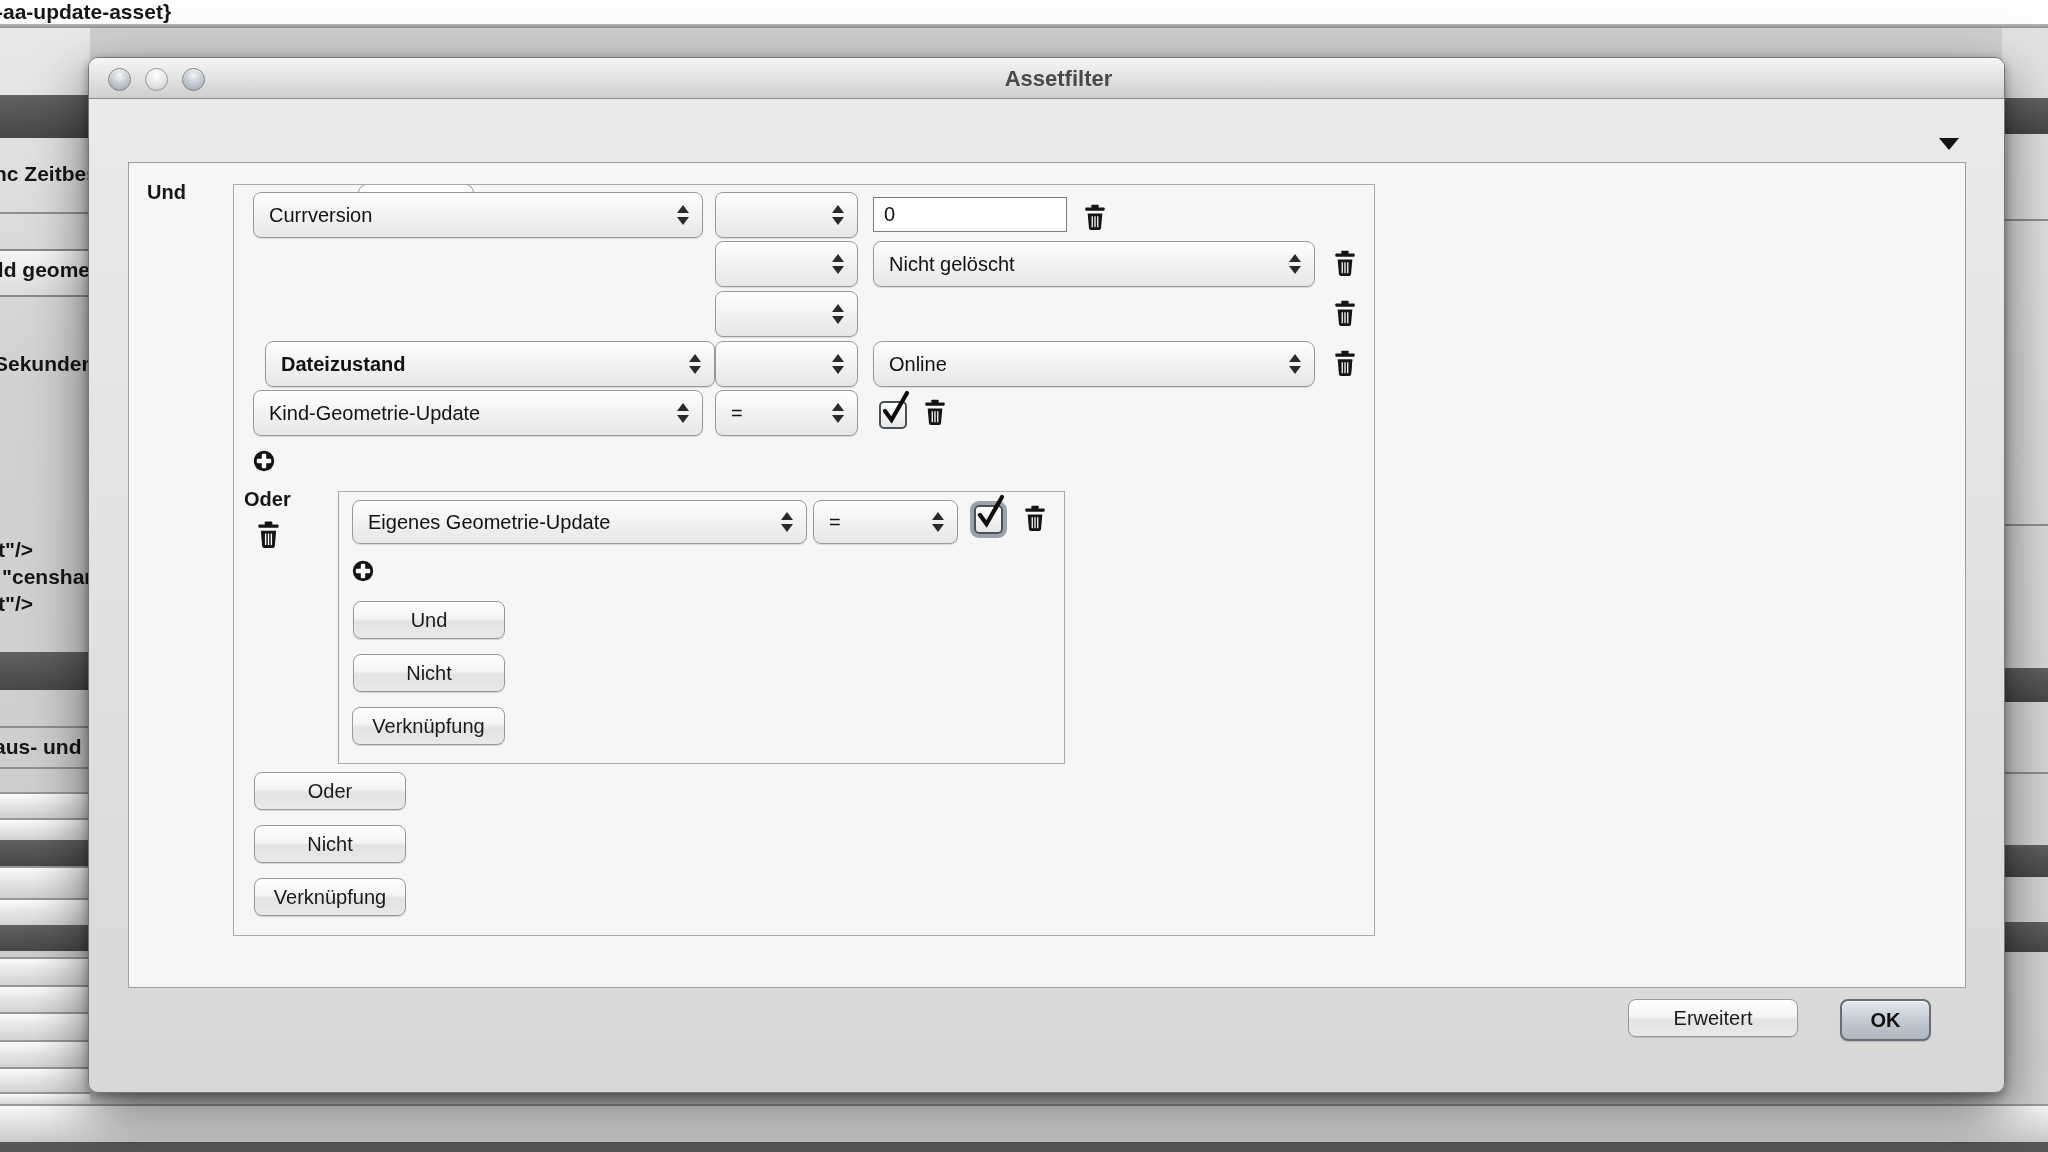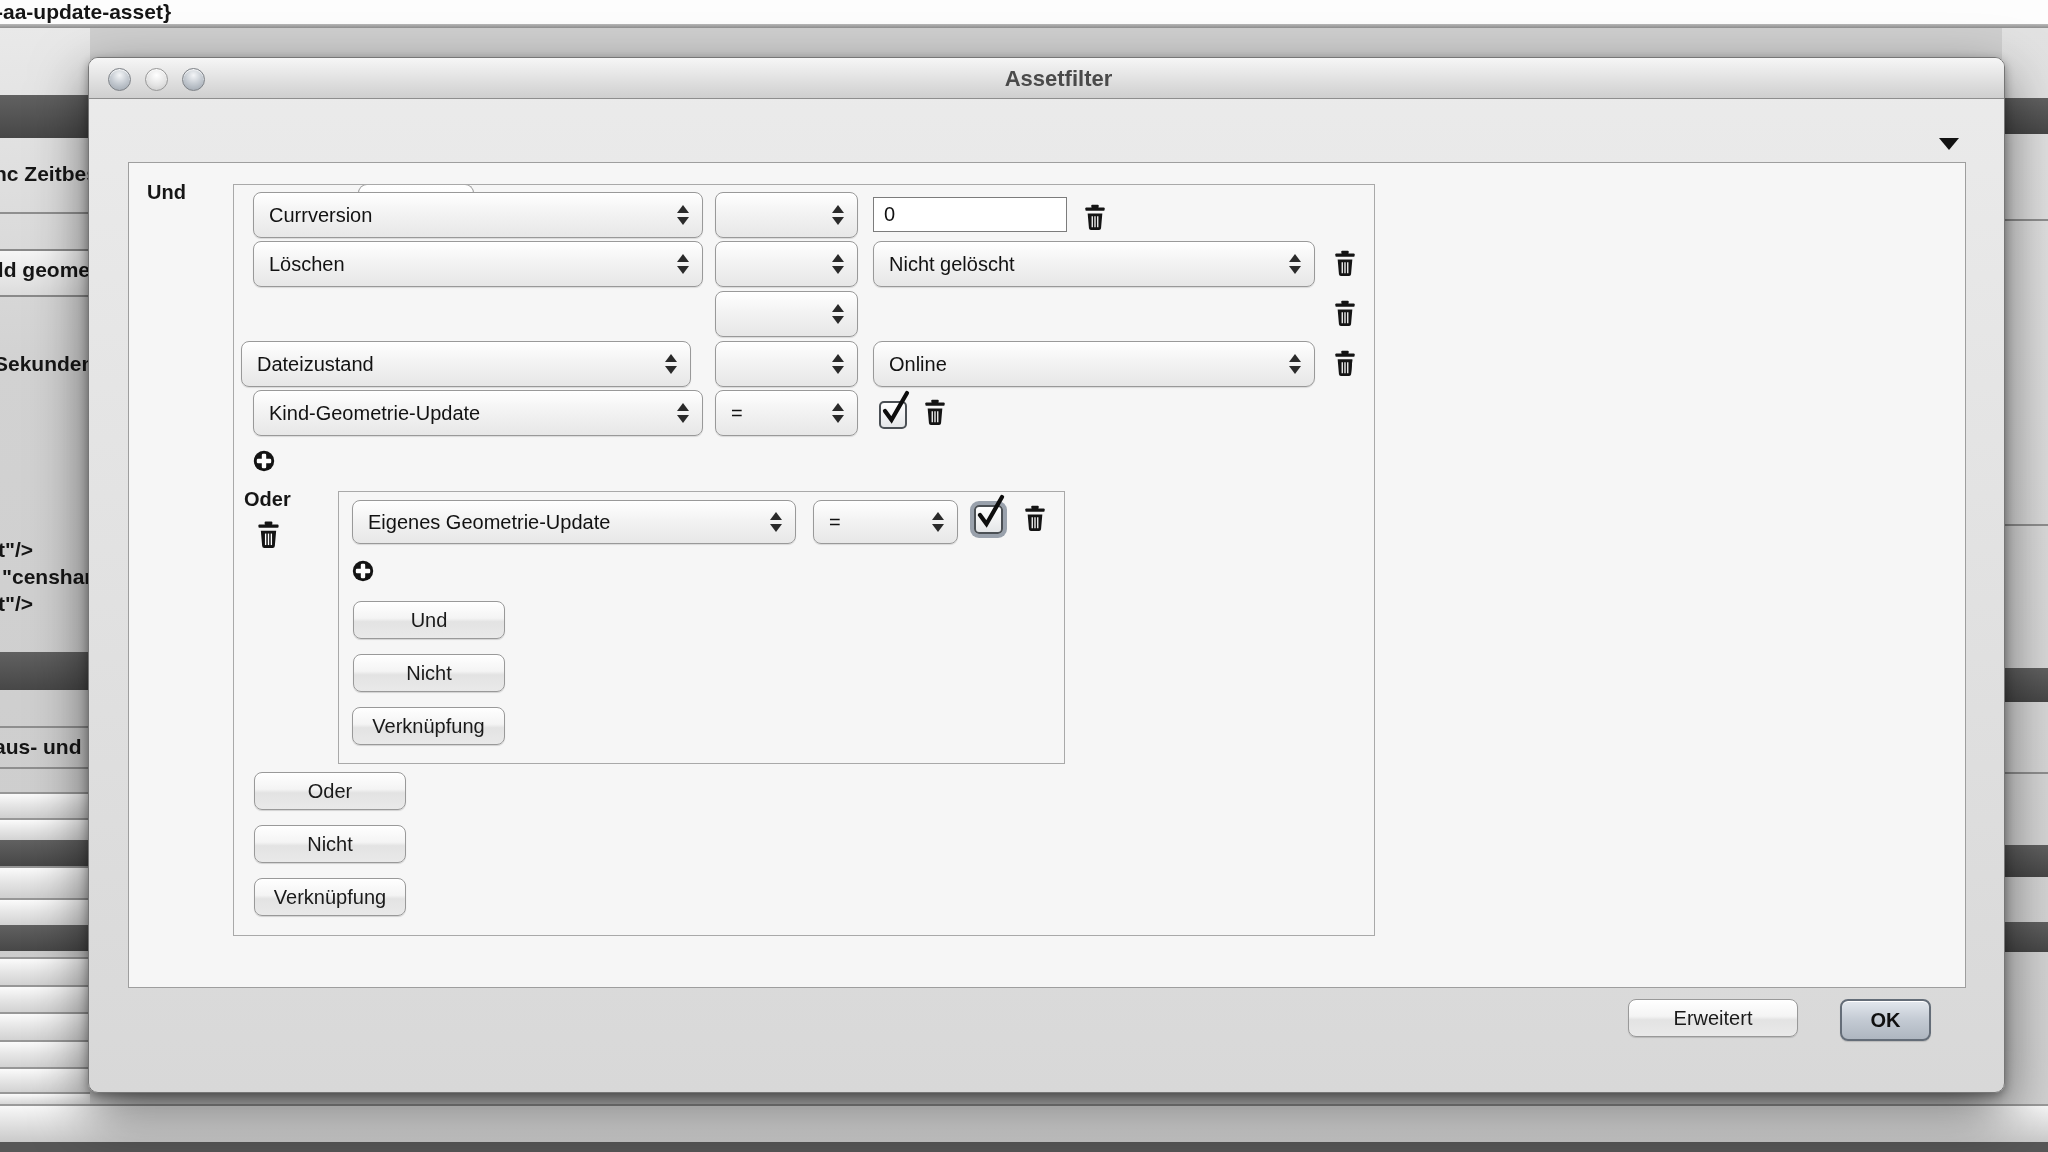--- a/index.html
+++ b/index.html
@@ -181,27 +181,20 @@
       <svg viewBox="0 0 24 28" width="22" height="27">
         <rect x="8" y="0" width="8" height="3.5" rx="1" fill="#141414"></rect>
         <rect x="1.5" y="3" width="21" height="3.5" rx="1" fill="#141414"></rect>
         <path d="M4 9.5 H20 L18.6 25.6 A2.2 2.2 0 0 1 16.4 27.6 H7.6 A2.2 2.2 0 0 1 5.4 25.6 Z" fill="#141414"></path>
         <line x1="9" y1="12.5" x2="9" y2="24.5" stroke="#fff" stroke-width="1.4"></line>
         <line x1="12" y1="12.5" x2="12" y2="24.5" stroke="#fff" stroke-width="1.4"></line>
         <line x1="15" y1="12.5" x2="15" y2="24.5" stroke="#fff" stroke-width="1.4"></line>
       </svg>
     </button>
 
-    <div class="select" style="left:164px;top:183px;width:448px;height:44px;">
-      <span class="sel-text">Löschen</span>
-      <span class="arrows">
-          <i class="tri-up"></i>
-          <i class="tri-dn"></i>
-        </span>
-    </div>
     <div class="select" style="left:626px;top:183px;width:141px;height:44px;">
       <span class="sel-text"></span>
       <span class="arrows">
           <i class="tri-up"></i>
           <i class="tri-dn"></i>
         </span>
     </div>
     <div class="select" style="left:784px;top:183px;width:440px;height:44px;text-align:right;">
       <span class="sel-text">Nicht gelöscht</span>
       <span class="arrows">
@@ -231,21 +224,21 @@
       <svg viewBox="0 0 24 28" width="22" height="27">
         <rect x="8" y="0" width="8" height="3.5" rx="1" fill="#141414"></rect>
         <rect x="1.5" y="3" width="21" height="3.5" rx="1" fill="#141414"></rect>
         <path d="M4 9.5 H20 L18.6 25.6 A2.2 2.2 0 0 1 16.4 27.6 H7.6 A2.2 2.2 0 0 1 5.4 25.6 Z" fill="#141414"></path>
         <line x1="9" y1="12.5" x2="9" y2="24.5" stroke="#fff" stroke-width="1.4"></line>
         <line x1="12" y1="12.5" x2="12" y2="24.5" stroke="#fff" stroke-width="1.4"></line>
         <line x1="15" y1="12.5" x2="15" y2="24.5" stroke="#fff" stroke-width="1.4"></line>
       </svg>
     </button>
 
-    <div class="select" style="left:152px;top:283px;width:448px;height:44px;">
+    <div class="select" style="left:176px;top:283px;width:448px;height:44px;font-weight:bold;">
       <span class="sel-text">Dateizustand</span>
       <span class="arrows">
           <i class="tri-up"></i>
           <i class="tri-dn"></i>
         </span>
     </div>
     <div class="select" style="left:626px;top:283px;width:141px;height:44px;">
       <span class="sel-text"></span>
       <span class="arrows">
           <i class="tri-up"></i>
@@ -315,21 +308,21 @@
         <rect x="8" y="0" width="8" height="3.5" rx="1" fill="#141414"></rect>
         <rect x="1.5" y="3" width="21" height="3.5" rx="1" fill="#141414"></rect>
         <path d="M4 9.5 H20 L18.6 25.6 A2.2 2.2 0 0 1 16.4 27.6 H7.6 A2.2 2.2 0 0 1 5.4 25.6 Z" fill="#141414"></path>
         <line x1="9" y1="12.5" x2="9" y2="24.5" stroke="#fff" stroke-width="1.4"></line>
         <line x1="12" y1="12.5" x2="12" y2="24.5" stroke="#fff" stroke-width="1.4"></line>
         <line x1="15" y1="12.5" x2="15" y2="24.5" stroke="#fff" stroke-width="1.4"></line>
       </svg>
     </button>
     <div class="groupbox" style="left:249px;top:433px;width:725px;height:271px;"></div>
 
-    <div class="select" style="left:263px;top:442px;width:442px;height:42px;">
+    <div class="select" style="left:263px;top:442px;width:442px;height:42px;padding-left:11px;">
       <span class="sel-text">Eigenes Geometrie-Update</span>
       <span class="arrows">
           <i class="tri-up"></i>
           <i class="tri-dn"></i>
         </span>
     </div>
     <div class="select" style="left:724px;top:442px;width:143px;height:42px;">
       <span class="sel-text">=</span>
       <span class="arrows">
           <i class="tri-up"></i>

